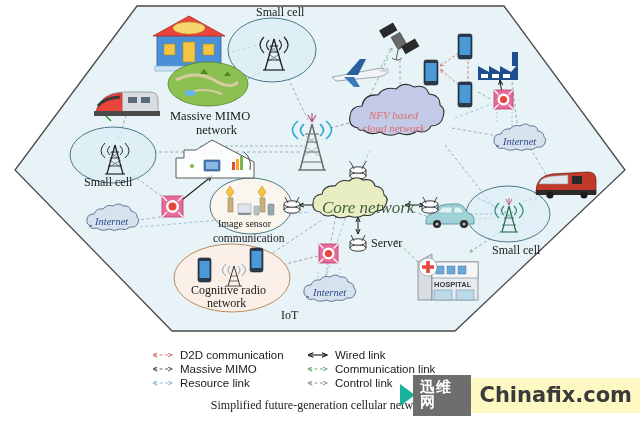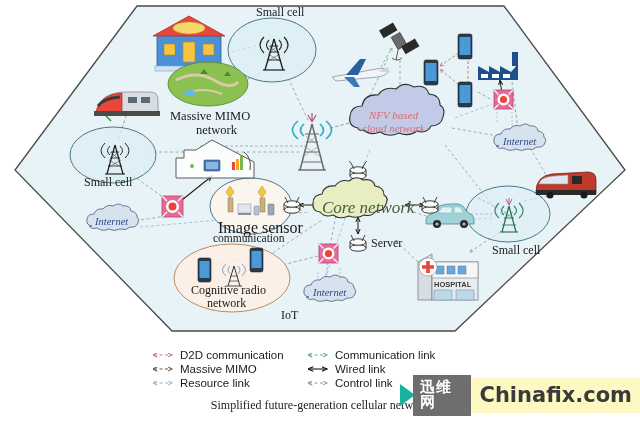--- a/index.html
+++ b/index.html
@@ -439,21 +439,21 @@
 
   <div class="lbl" style="left:256px;top:6px;font-size:12px;">Small cell</div>
 
   <div class="lbl" style="left:84px;top:176px;font-size:12px;">Small cell</div>
 
   <div class="lbl" style="left:492px;top:244px;font-size:12px;">Small cell</div>
 
   <div class="lbl" style="left:170px;top:110px;font-size:12.5px;">Massive MIMO</div>
   <div class="lbl" style="left:196px;top:124px;font-size:12.5px;">network</div>
 
-  <div class="lbl" style="left:218px;top:219px;font-size:16px;">Image sensor</div>
+  <div class="lbl" style="left:218px;top:219px;font-size:10px;">Image sensor</div>
   <div class="lbl" style="left:213px;top:232px;font-size:11.5px;">communication</div>
 
   <div class="lbl" style="left:191px;top:284px;font-size:12px;">Cognitive radio</div>
   <div class="lbl" style="left:207px;top:297px;font-size:12px;">network</div>
 
   <div class="lbl" style="left:281px;top:309px;font-size:12px;">IoT</div>
 
   <div class="lbl" style="left:371px;top:237px;font-size:12px;">Server</div>
 
   <div class="cloudtext" style="left:369px;top:110px;font-size:11px;color:#e06a6a;">NFV based</div>
@@ -510,48 +510,48 @@
           <line x1="4" y1="6" x2="22" y2="6" stroke="#8fb8d8" stroke-width="1.1" stroke-dasharray="3,2.5" marker-end="url(#lg-b-e)" marker-start="url(#lg-b-s)"></line>
         </svg>
         <span class="legtxt">Resource link</span>
       </div>
     </div>
 
     <div class="legcol" style="left:155px;">
       <div class="legrow">
         <svg class="legarrow" viewBox="0 0 26 12">
           <defs>
+            <marker id="lg-k-e" markerWidth="6" markerHeight="6" refX="5" refY="2.5" orient="auto">
+              <path d="M0,0.4 L5,2.5 L0,4.6" fill="none" stroke="#1a1a1a" stroke-width="1"></path>
+              </marker>
+            <marker id="lg-k-s" markerWidth="6" markerHeight="6" refX="1" refY="2.5" orient="auto">
+              <path d="M5,0.4 L0,2.5 L5,4.6" fill="none" stroke="#1a1a1a" stroke-width="1"></path>
+              </marker>
+          </defs>
+          <line x1="4" y1="6" x2="22" y2="6" stroke="#1a1a1a" stroke-width="1.1" marker-end="url(#lg-k-e)" marker-start="url(#lg-k-s)"></line>
+        </svg>
+        <span class="legtxt">Wired link</span>
+      </div>
+      <div class="legrow">
+        <svg class="legarrow" viewBox="0 0 26 12">
+          <defs>
             <marker id="lg-n-e" markerWidth="5" markerHeight="5" refX="4" refY="2" orient="auto">
               <path d="M0,0 L4,2 L0,4" fill="none" stroke="#6aa97a" stroke-width="1"></path>
               </marker>
             <marker id="lg-n-s" markerWidth="5" markerHeight="5" refX="1" refY="2" orient="auto">
               <path d="M4,0 L0,2 L4,4" fill="none" stroke="#6aa97a" stroke-width="1"></path>
               </marker>
           </defs>
           <line x1="4" y1="6" x2="22" y2="6" stroke="#6aa97a" stroke-width="1.1" stroke-dasharray="3,2.5" marker-end="url(#lg-n-e)" marker-start="url(#lg-n-s)"></line>
         </svg>
         <span class="legtxt">Communication link</span>
       </div>
       <div class="legrow">
         <svg class="legarrow" viewBox="0 0 26 12">
           <defs>
-            <marker id="lg-k-e" markerWidth="6" markerHeight="6" refX="5" refY="2.5" orient="auto">
-              <path d="M0,0.4 L5,2.5 L0,4.6" fill="none" stroke="#1a1a1a" stroke-width="1"></path>
-              </marker>
-            <marker id="lg-k-s" markerWidth="6" markerHeight="6" refX="1" refY="2.5" orient="auto">
-              <path d="M5,0.4 L0,2.5 L5,4.6" fill="none" stroke="#1a1a1a" stroke-width="1"></path>
-              </marker>
-          </defs>
-          <line x1="4" y1="6" x2="22" y2="6" stroke="#1a1a1a" stroke-width="1.1" marker-end="url(#lg-k-e)" marker-start="url(#lg-k-s)"></line>
-        </svg>
-        <span class="legtxt">Wired link</span>
-      </div>
-      <div class="legrow">
-        <svg class="legarrow" viewBox="0 0 26 12">
-          <defs>
             <marker id="lg-y-e" markerWidth="5" markerHeight="5" refX="4" refY="2" orient="auto">
               <path d="M0,0 L4,2 L0,4" fill="none" stroke="#8a9aa8" stroke-width="1"></path>
               </marker>
             <marker id="lg-y-s" markerWidth="5" markerHeight="5" refX="1" refY="2" orient="auto">
               <path d="M4,0 L0,2 L4,4" fill="none" stroke="#8a9aa8" stroke-width="1"></path>
               </marker>
           </defs>
           <line x1="4" y1="6" x2="22" y2="6" stroke="#8a9aa8" stroke-width="1.1" stroke-dasharray="3,2.5" marker-end="url(#lg-y-e)" marker-start="url(#lg-y-s)"></line>
         </svg>
         <span class="legtxt">Control link</span>

